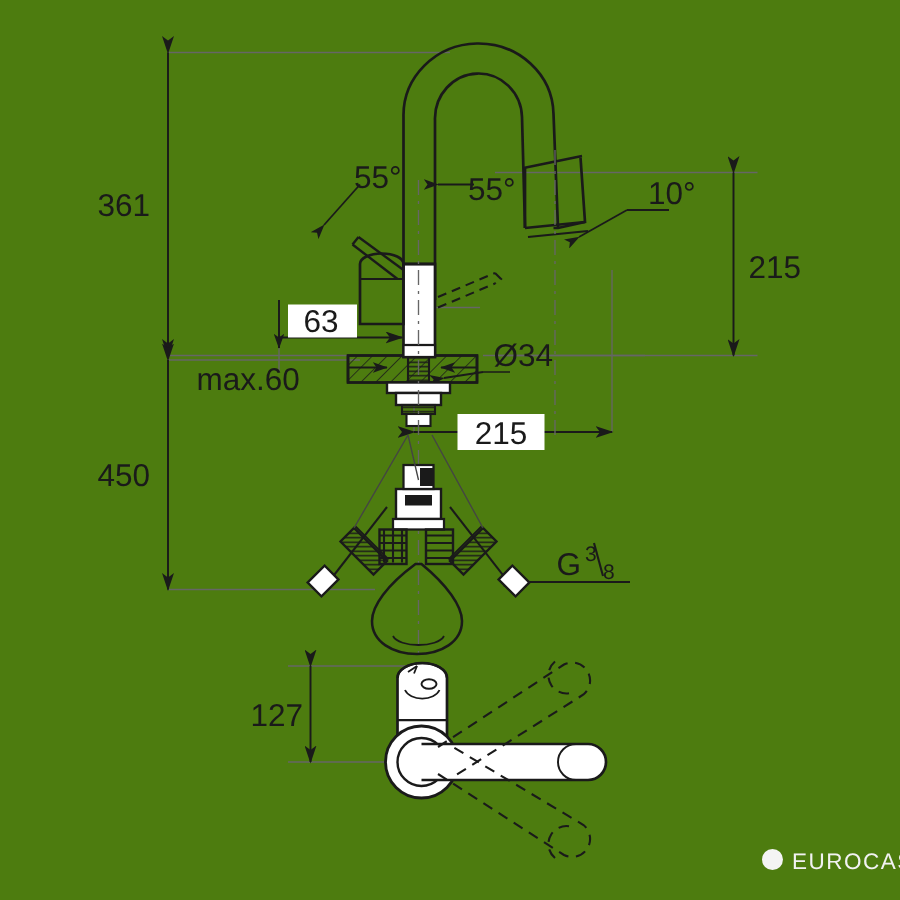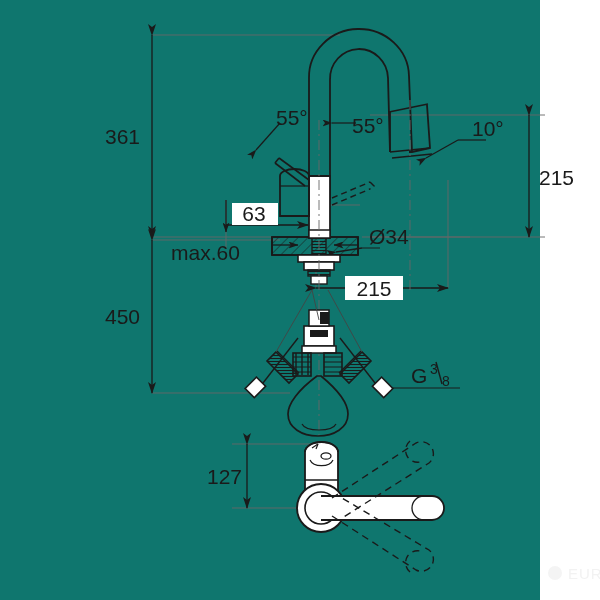--- a/index.html
+++ b/index.html
@@ -1,18 +1,18 @@
 <!DOCTYPE html>
 <html><head>
 <meta charset="utf-8">
 <style>
   html,body{margin:0;padding:0;background:#ffffff;}
   body{width:600px;height:600px;overflow:hidden;
        font-family:"Liberation Sans","DejaVu Sans",sans-serif;}
-  #stage{position:relative;width:500px;height:600px;background:#0f766e;padding-left:40px;}
+  #stage{position:relative;width:600px;height:600px;background:#4d7c0f;}
   svg{display:block;}
   .dimtext{font-family:"Liberation Sans","DejaVu Sans",sans-serif;
            font-size:21px;fill:#1a1a1a;}
   .frac-num{font-size:14px;}
   .wm{font-family:"Liberation Sans","DejaVu Sans",sans-serif;
       font-size:15px;fill:#f2f2f2;letter-spacing:1px;}
 </style>
 </head>
 <body>
 

